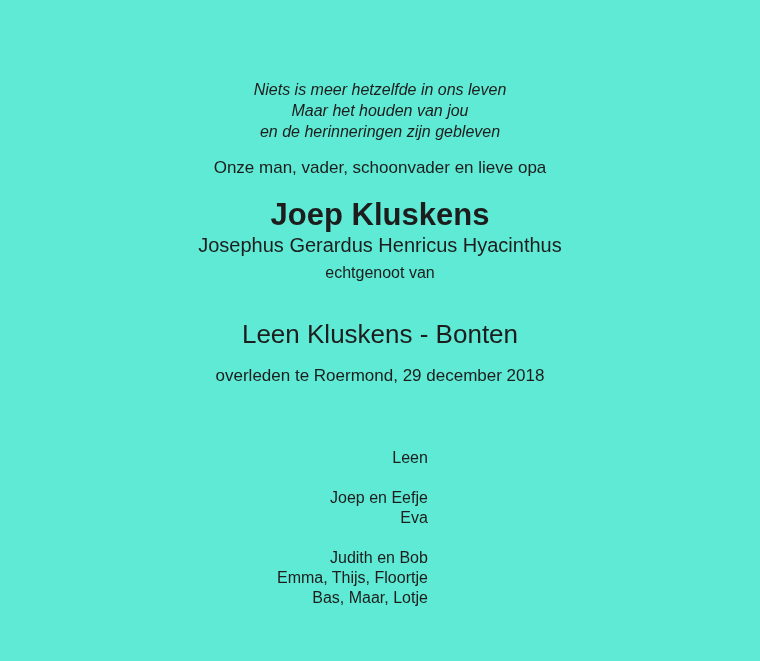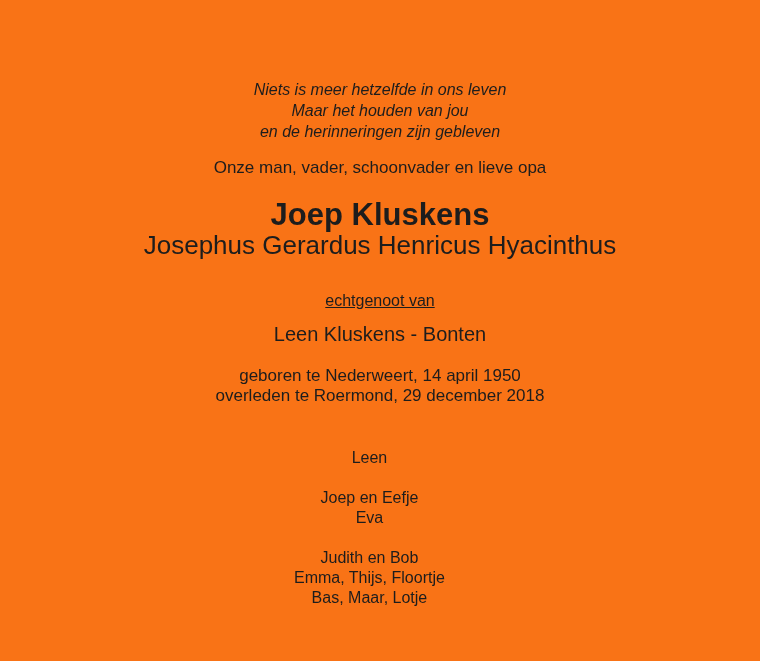--- a/index.html
+++ b/index.html
@@ -11,21 +11,21 @@
     height: 661px;
     background: #ffffff;
     font-family: "Liberation Sans", sans-serif;
     color: #1d1d1d;
     position: relative;
     overflow: hidden;
   }
   .page {
     position: absolute;
     inset: 0;
-    background: #f97316;
+    background: #5eead4;
   }
   .centered {
     position: absolute;
     left: 0;
     right: 0;
     text-align: center;
   }
   .poem {
     top: 79px;
     font-style: italic;
@@ -40,46 +40,45 @@
   }
   .deceased-name {
     top: 196px;
     font-size: 31px;
     line-height: 38px;
     font-weight: bold;
     margin: 0;
   }
   .full-name {
     top: 233px;
-    font-size: 26px;
+    font-size: 20px;
     line-height: 25px;
   }
   .relation {
-    top: 291px;
+    top: 263px;
     font-size: 16px;
     line-height: 20px;
-    text-decoration: underline;
   }
   .spouse {
     top: 320px;
-    font-size: 20px;
+    font-size: 26px;
     line-height: 28px;
   }
   .dates {
     top: 366px;
     font-size: 17px;
     line-height: 20px;
   }
   .family {
     position: absolute;
-    left: 294px;
+    left: 277px;
     top: 448px;
     font-size: 16px;
     line-height: 20px;
-    text-align: center;
+    text-align: right;
   }
   .family-group {
     margin-bottom: 20px;
   }
   .family-group:last-child {
     margin-bottom: 4px;
   }
 </style>
 </head>
 <body>
@@ -96,21 +95,20 @@
 
   <h1 class="centered deceased-name">Joep Kluskens</h1>
 
   <div class="centered full-name">Josephus Gerardus Henricus Hyacinthus</div>
 
   <div class="centered relation">echtgenoot van</div>
 
   <div class="centered spouse">Leen Kluskens - Bonten</div>
 
   <div class="centered dates">
-    <div>geboren te Nederweert, 14 april 1950</div>
     <div>overleden te Roermond, 29 december 2018</div>
   </div>
 
   <div class="family">
     <div class="family-group">
       <div>Leen</div>
     </div>
     <div class="family-group">
       <div>Joep en Eefje</div>
       <div>Eva</div>

